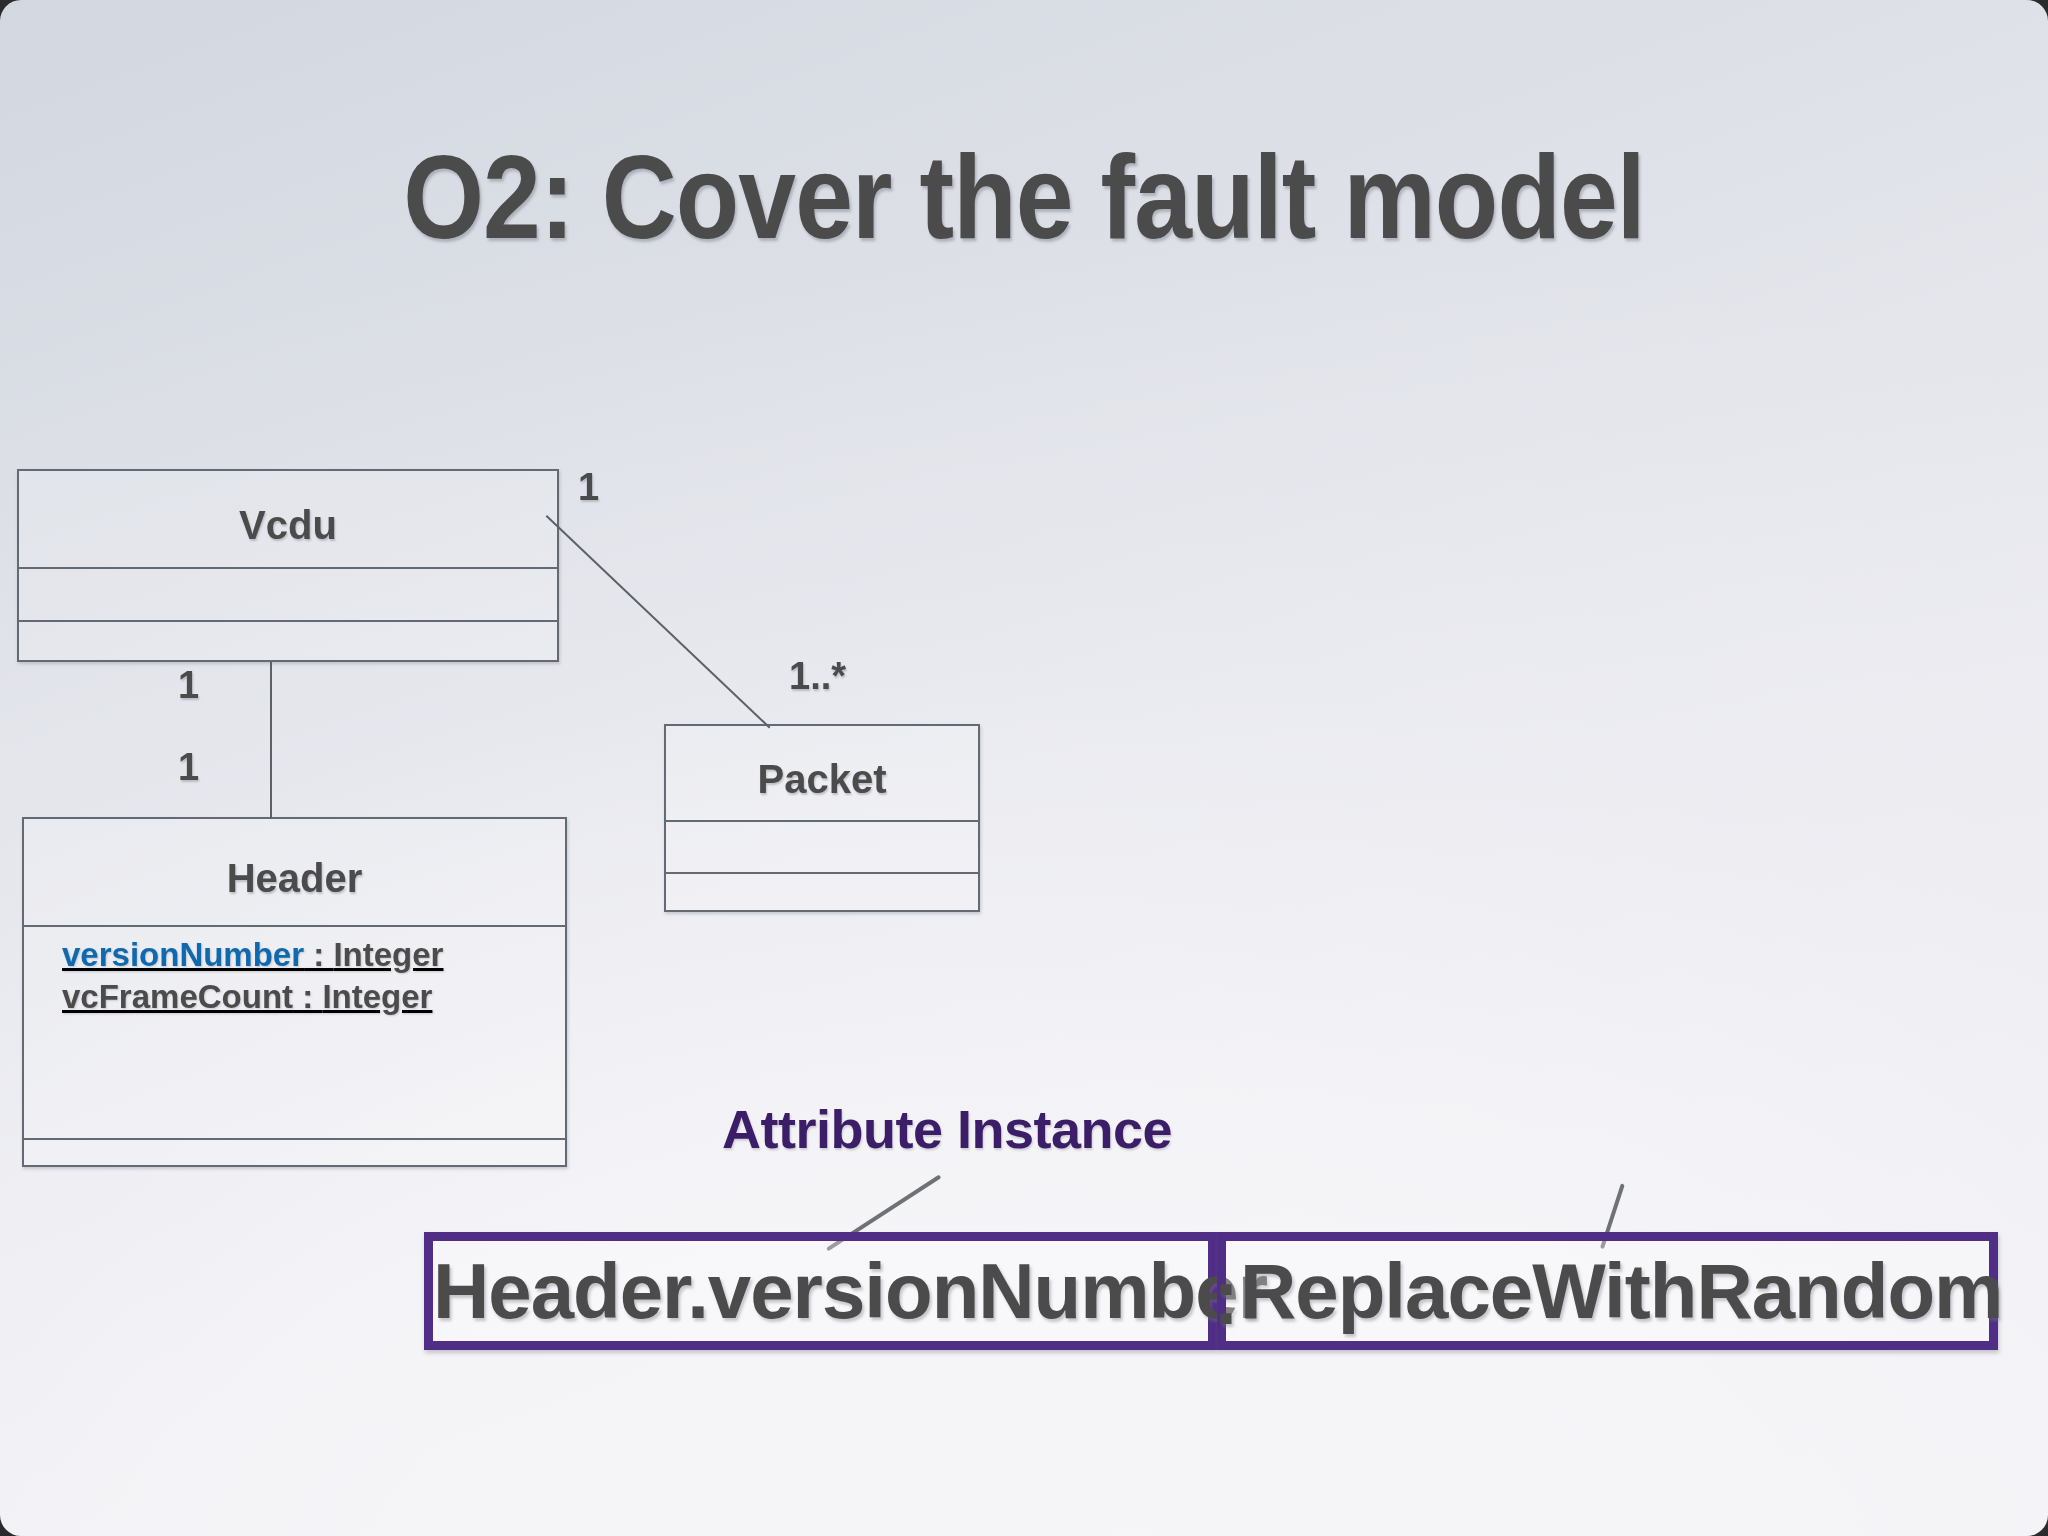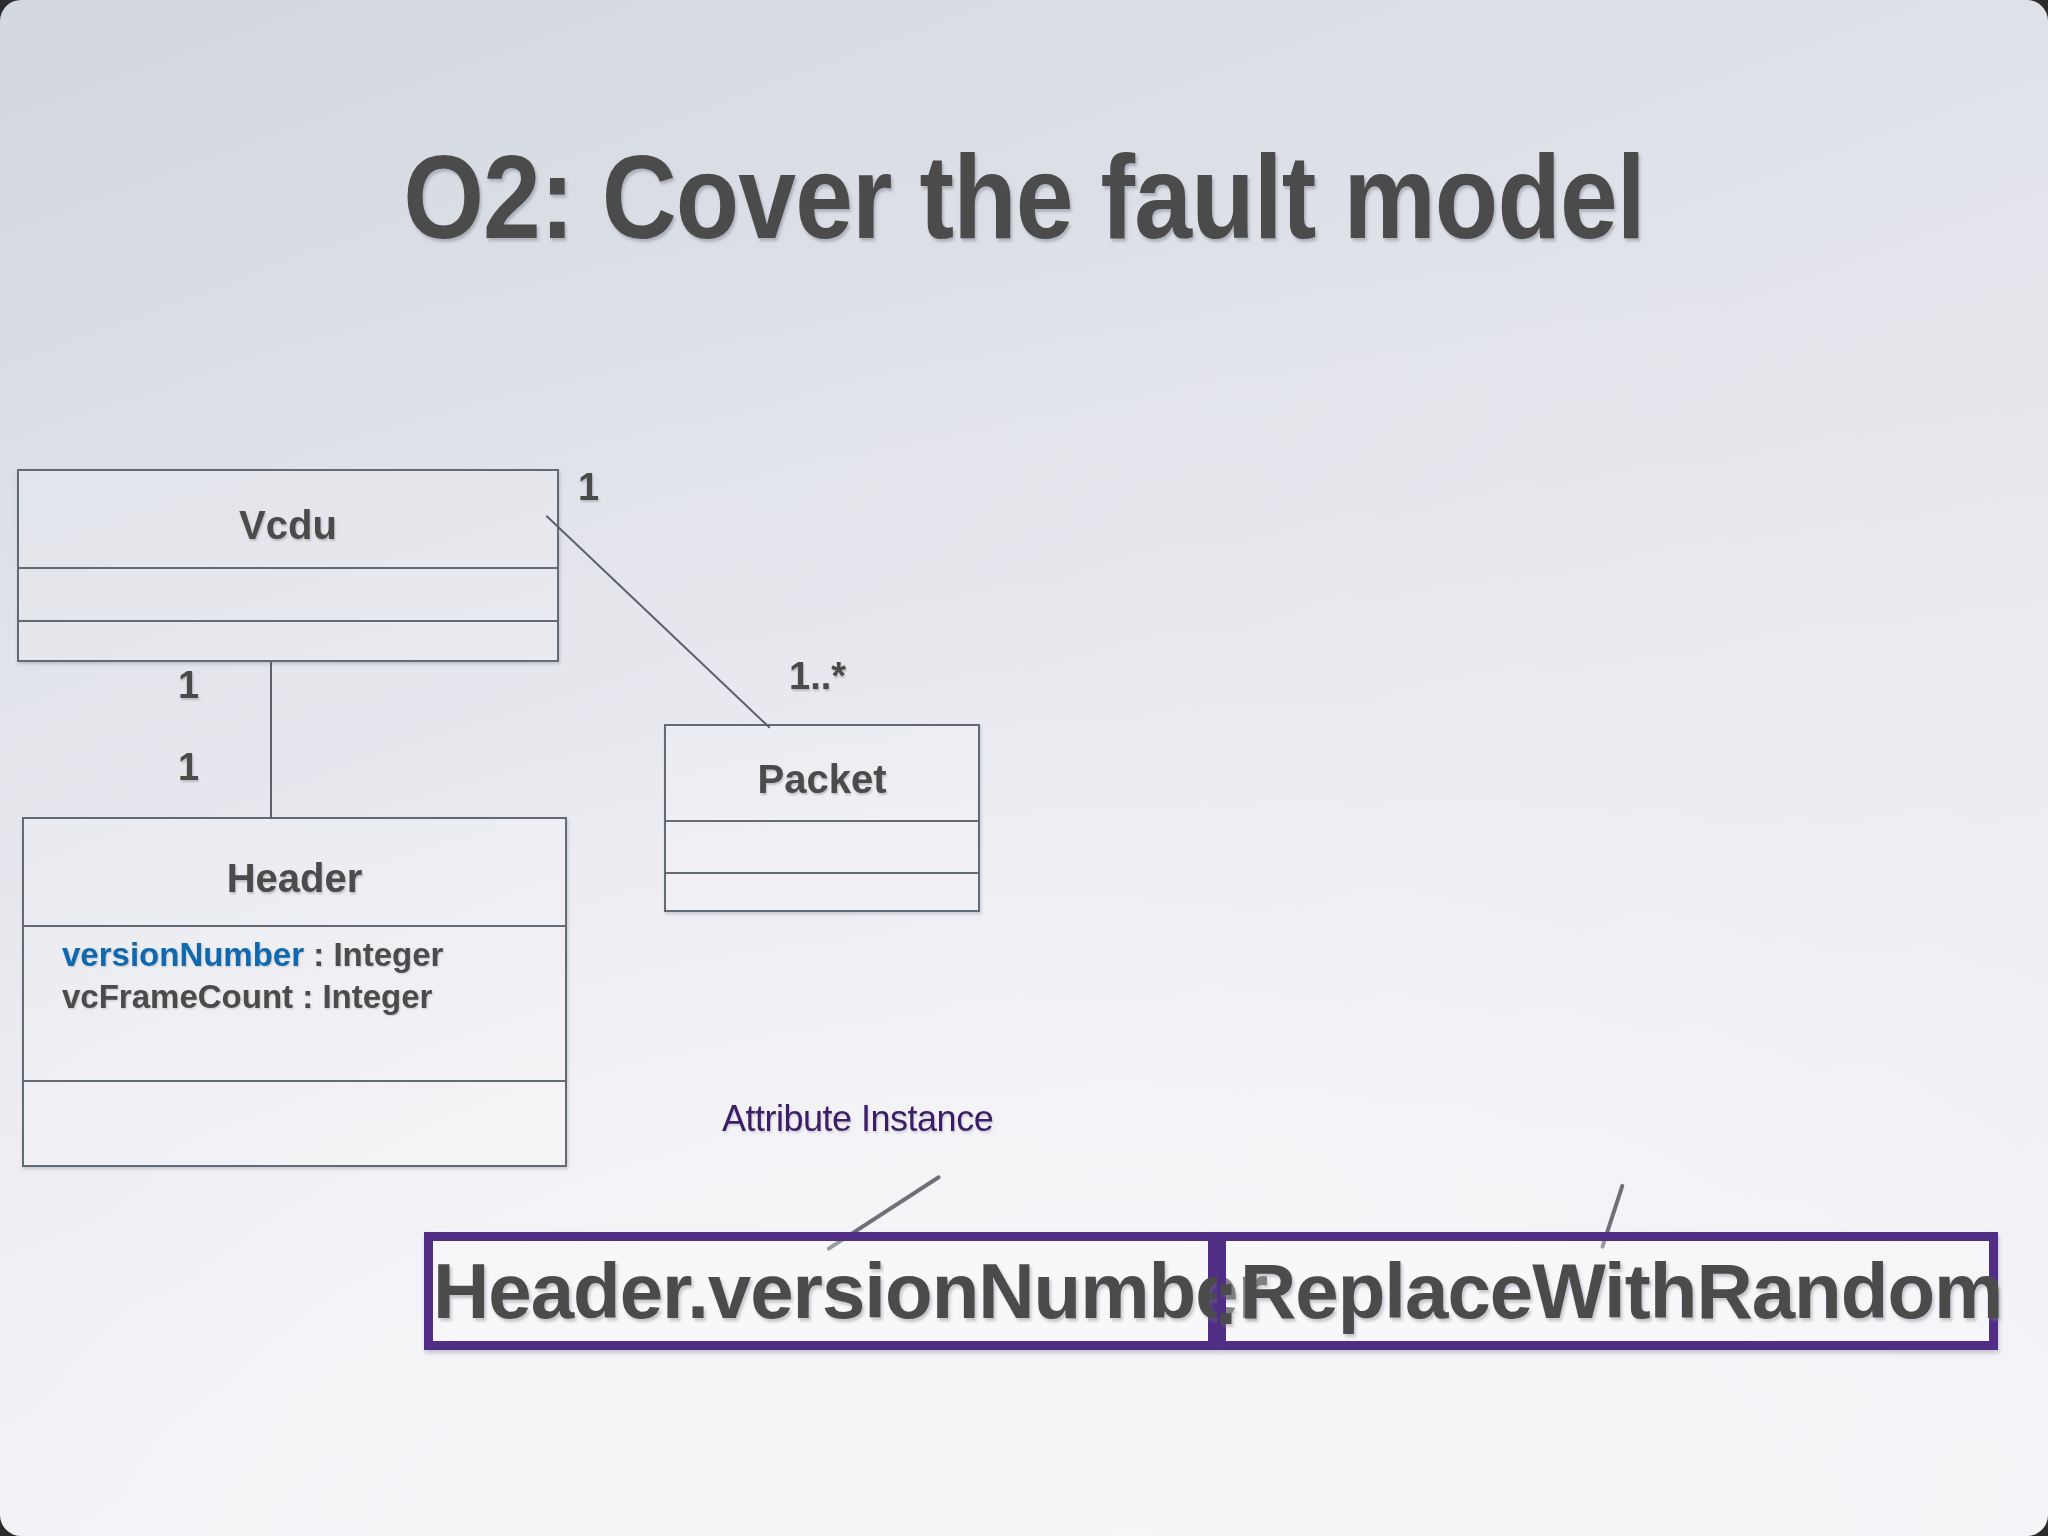--- a/index.html
+++ b/index.html
@@ -102,22 +102,22 @@
     font-weight: bold;
     font-size: 38px;
     color: #4b4b4b;
     text-shadow: 1px 2px 2px rgba(120,125,135,0.40);
     white-space: nowrap;
   }
 
   
   .annot-label {
     position: absolute;
-    font-weight: normal;
-    font-size: 36px;
+    font-weight: bold;
+    font-size: 54px;
     color: #3b1d68;
     white-space: nowrap;
     text-shadow: 1px 2px 2px rgba(120,125,135,0.30);
     letter-spacing: -0.5px;
   }
   .leader {
     position: absolute;
     height: 4px;
     background: #6e7278;
     transform-origin: 0 0;
@@ -164,21 +164,21 @@
   <div class="slide-title">O2: Cover the fault model</div>
 
   <div class="uml-box" style="left:17px; top:469px; width:542px; height:193px;">
     <div class="uml-compartment uml-name" style="height:86px;">Vcdu</div>
     <div class="uml-compartment" style="height:53px;"></div>
     <div class="uml-compartment" style="height:52px;"></div>
   </div>
 
   <div class="uml-box" style="left:22px; top:817px; width:545px; height:350px;">
     <div class="uml-compartment uml-name" style="height:96px;">Header</div>
-    <div class="uml-compartment" style="height:155px;">
+    <div class="uml-compartment" style="height:213px;text-decoration:underline;">
       <div class="attr-list">
         <div class="attr-line">
           <span class="attr-name-hl">versionNumber</span><span class="attr-type"> : </span><span class="attr-type">Integer</span>
         </div>
         <div class="attr-line">
           <span class="attr-name">vcFrameCount</span><span class="attr-type"> : </span><span class="attr-type">Integer</span>
         </div>
       </div>
     </div>
     <div class="uml-compartment" style="height:53px;"></div>

